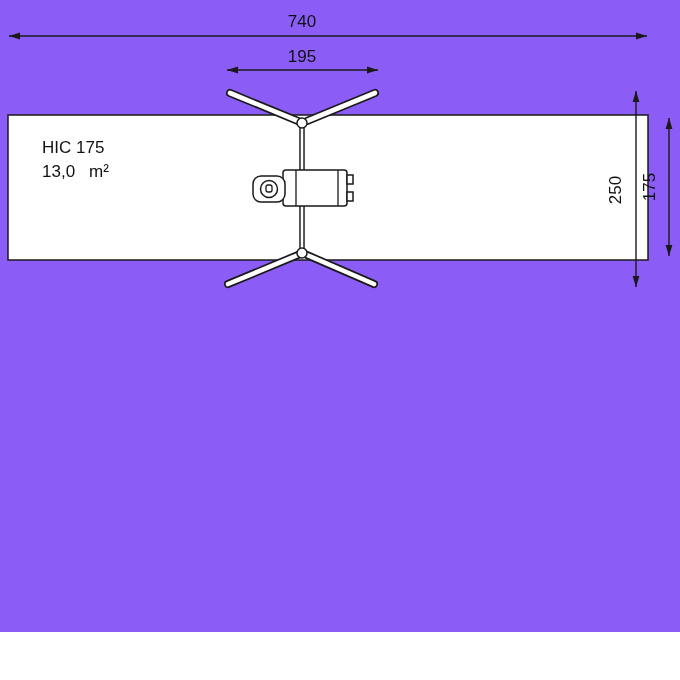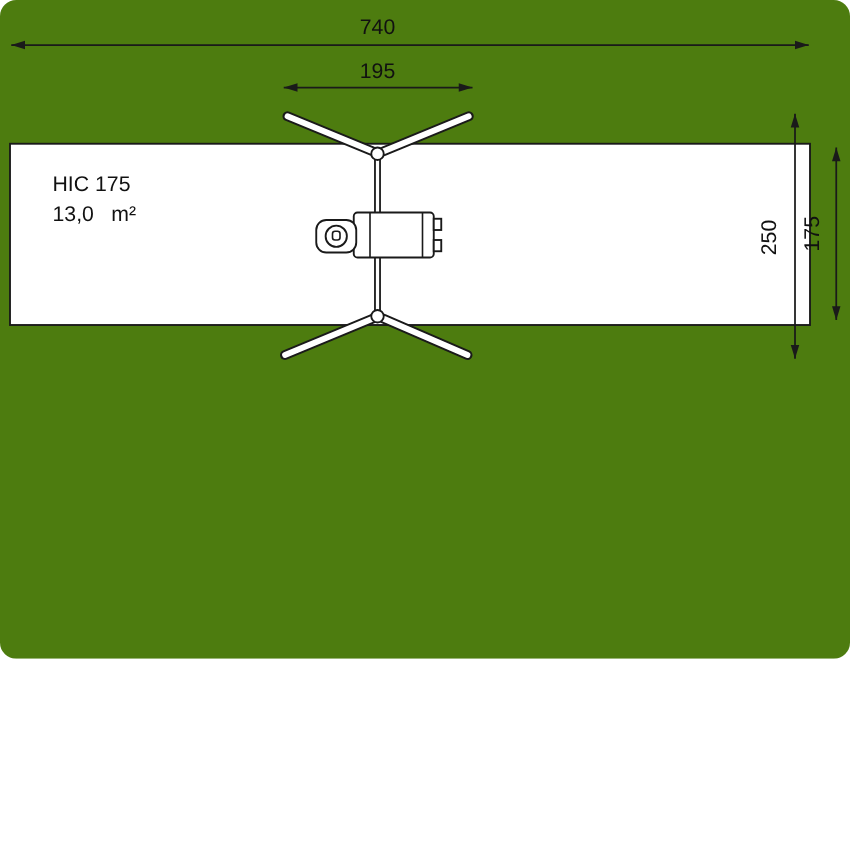--- a/index.html
+++ b/index.html
@@ -1,16 +1,16 @@
 <!DOCTYPE html>
 <html><head>
 <meta charset="utf-8">
 <style>
   html,body{margin:0;padding:0;background:#ffffff;}
-  .canvas{position:relative;width:680px;height:527px;background:#4d7c0f;overflow:hidden;border-radius:13px;}
+  .canvas{position:relative;width:680px;height:632px;background:#8b5cf6;overflow:hidden;}
   svg{display:block;}
   text{font-family:"Liberation Sans","DejaVu Sans",sans-serif;font-size:17px;fill:#111111;}
   .dim-line{stroke:#1a1a1a;stroke-width:1.4;fill:none;}
   .outline{fill:#ffffff;stroke:#1a1a1a;stroke-width:1.5;}
   .thin{stroke:#1a1a1a;stroke-width:1.3;fill:none;}
   .bar-o{stroke:#1a1a1a;stroke-width:8;stroke-linecap:round;fill:none;}
   .bar-i{stroke:#ffffff;stroke-width:4.6;stroke-linecap:round;fill:none;}
   .beam-o{stroke:#1a1a1a;stroke-width:5.5;}
   .beam-i{stroke:#ffffff;stroke-width:2.6;}
 </style>

